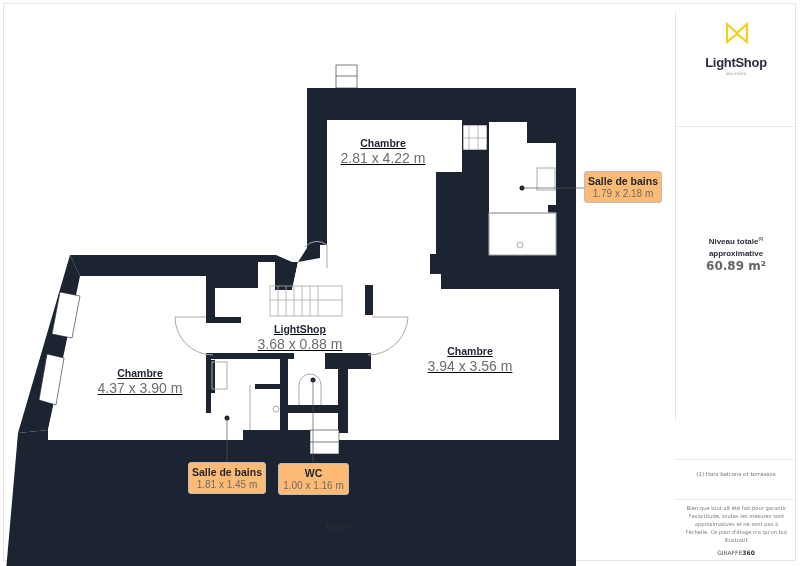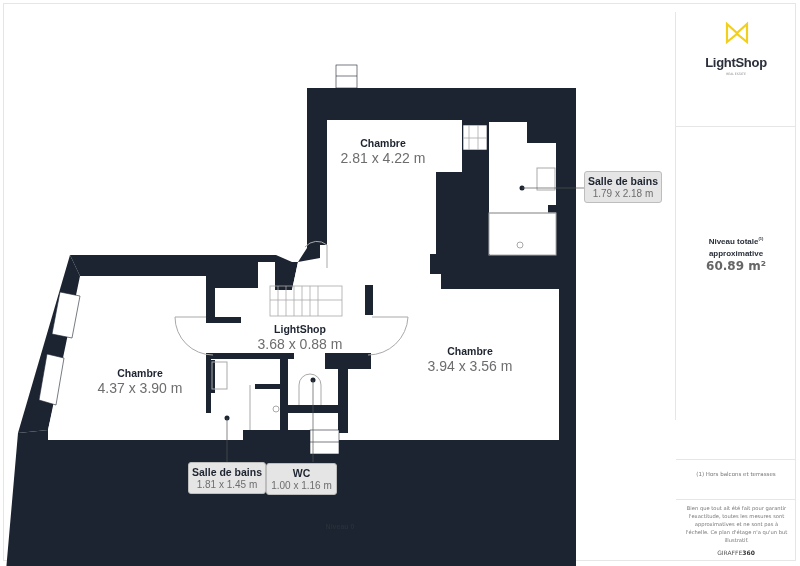--- a/index.html
+++ b/index.html
@@ -14,24 +14,24 @@
   .sec-disc{top:488px;height:70px;}
   .logo-text{position:absolute;left:0;width:100%;top:43px;font-family:"Liberation Sans",sans-serif;font-size:13px;font-weight:bold;color:#2a2f3a;letter-spacing:-0.3px;}
   .logo-sub{position:absolute;left:0;width:100%;top:60px;font-size:3px;color:#888;}
   .area-title{position:absolute;left:0;width:100%;top:106px;font-family:"Liberation Sans",sans-serif;font-size:8px;font-weight:bold;color:#2a2f3a;line-height:12px;}
   .area-title sup{font-size:4px;}
   .area-val{position:absolute;left:0;width:100%;top:132px;font-size:12px;color:#666;font-weight:bold;}
   .note{position:absolute;left:0;width:100%;top:11px;font-size:5.5px;color:#777;}
   .disc{position:absolute;left:8px;width:105px;top:4px;font-size:5.2px;line-height:8px;color:#777;}
   .brand{position:absolute;left:0;width:100%;top:49px;font-size:6px;color:#555;}
   .brand b{color:#333;}
-  .lbl{position:absolute;text-align:center;font-family:"Liberation Sans",sans-serif;}
+  .lbl{position:absolute;text-align:center;font-family:"Liberation Sans",sans-serif;text-decoration:underline;}
   .lbl .n{font-size:10.5px;font-weight:bold;color:#1d2430;}
   .lbl .d{font-size:14px;color:#6d6d6d;margin-top:1px;}
-  .box{position:absolute;border:1px solid #bdbdbd;border-radius:3px;background:#e5e5e5;text-align:center;font-family:"Liberation Sans",sans-serif;box-sizing:border-box;padding-top:3px;}
+  .box{position:absolute;border:1px solid #bdbdbd;border-radius:3px;background:#fdba74;text-align:center;font-family:"Liberation Sans",sans-serif;box-sizing:border-box;padding-top:3px;}
   .box .n{font-size:10.5px;font-weight:bold;color:#1d2430;}
   .box .d{font-size:10px;color:#6d6d6d;margin-top:1px;}
   .level{position:absolute;left:300px;top:523px;width:80px;text-align:center;font-family:"Liberation Sans",sans-serif;font-size:7px;font-weight:bold;color:#2a2f3a;}
 </style>
 </head>
 <body>
 
 <div class="frame"></div>
 
 <svg class="plan" viewBox="0 0 800 566" xmlns="http://www.w3.org/2000/svg">
@@ -158,21 +158,21 @@
   <div class="d">3.68 x 0.88 m</div>
 </div>
 <div class="lbl" style="left:420px;top:345px;width:100px;">
   <div class="n">Chambre</div>
   <div class="d">3.94 x 3.56 m</div>
 </div>
 <div class="box" style="left:188px;top:462px;width:78px;height:32px;">
   <div class="n">Salle de bains</div>
   <div class="d">1.81 x 1.45 m</div>
 </div>
-<div class="box" style="left:266px;top:463px;width:71px;height:32px;">
+<div class="box" style="left:278px;top:463px;width:71px;height:32px;">
   <div class="n">WC</div>
   <div class="d">1.00 x 1.16 m</div>
 </div>
 
 <div class="level">Niveau 0</div>
 
 <div class="side">
   <div class="side-sec sec-logo">
     <div class="logo-text">LightShop</div>
     <div class="logo-sub">REAL ESTATE</div>

